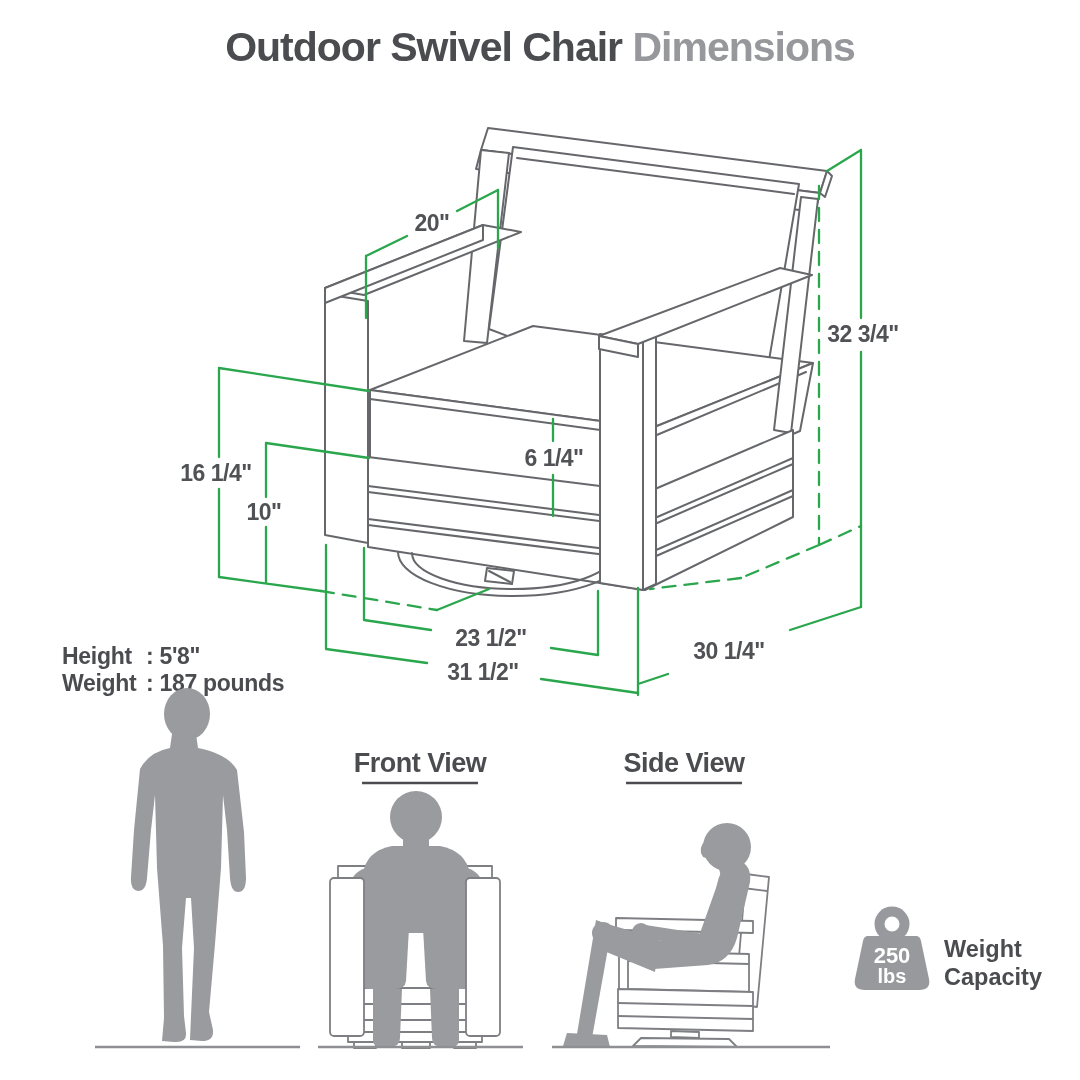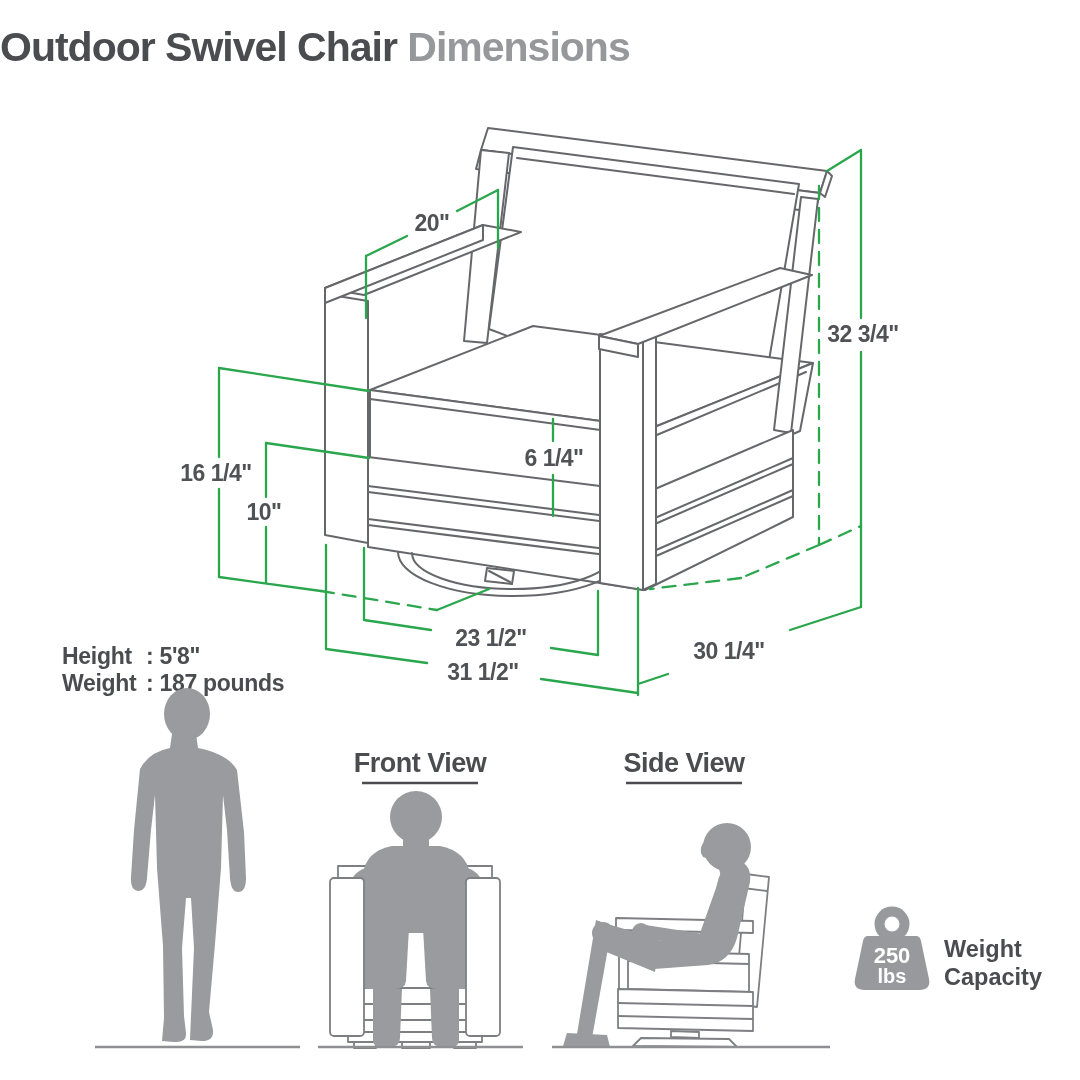--- a/index.html
+++ b/index.html
@@ -1,18 +1,18 @@
 <!DOCTYPE html>
 <html><head>
 <meta charset="utf-8">
 <style>
   html,body{margin:0;padding:0;background:#ffffff;}
   .stage{position:relative;width:1080px;height:1080px;background:#fff;overflow:hidden;
          font-family:"Liberation Sans", sans-serif;}
-  .title{position:absolute;top:24px;left:0;width:1080px;
+  .title{position:absolute;top:24px;left:0;width:1080px;text-align:center;
          font-size:41px;font-weight:bold;letter-spacing:-1px;white-space:pre;}
   .title .main{color:#4b4c50;}
   .title .accent{color:#97989b;}
   svg{position:absolute;left:0;top:0;}
   .chair{stroke:#66676b;stroke-width:2;fill:none;stroke-linejoin:round;stroke-linecap:round;}
   .chairf{stroke:#66676b;stroke-width:2;fill:#ffffff;stroke-linejoin:round;}
   .dimline{stroke:#2aa64d;stroke-width:2.3;fill:none;stroke-linecap:round;}
   .dimdash{stroke:#2aa64d;stroke-width:2.3;fill:none;stroke-dasharray:13 9;stroke-linecap:round;}
   .dimtext{font:bold 23px "Liberation Sans",sans-serif;fill:#515256;text-anchor:middle;letter-spacing:-0.5px;}
   .info{font:bold 23px "Liberation Sans",sans-serif;fill:#4b4c50;letter-spacing:-0.3px;}

